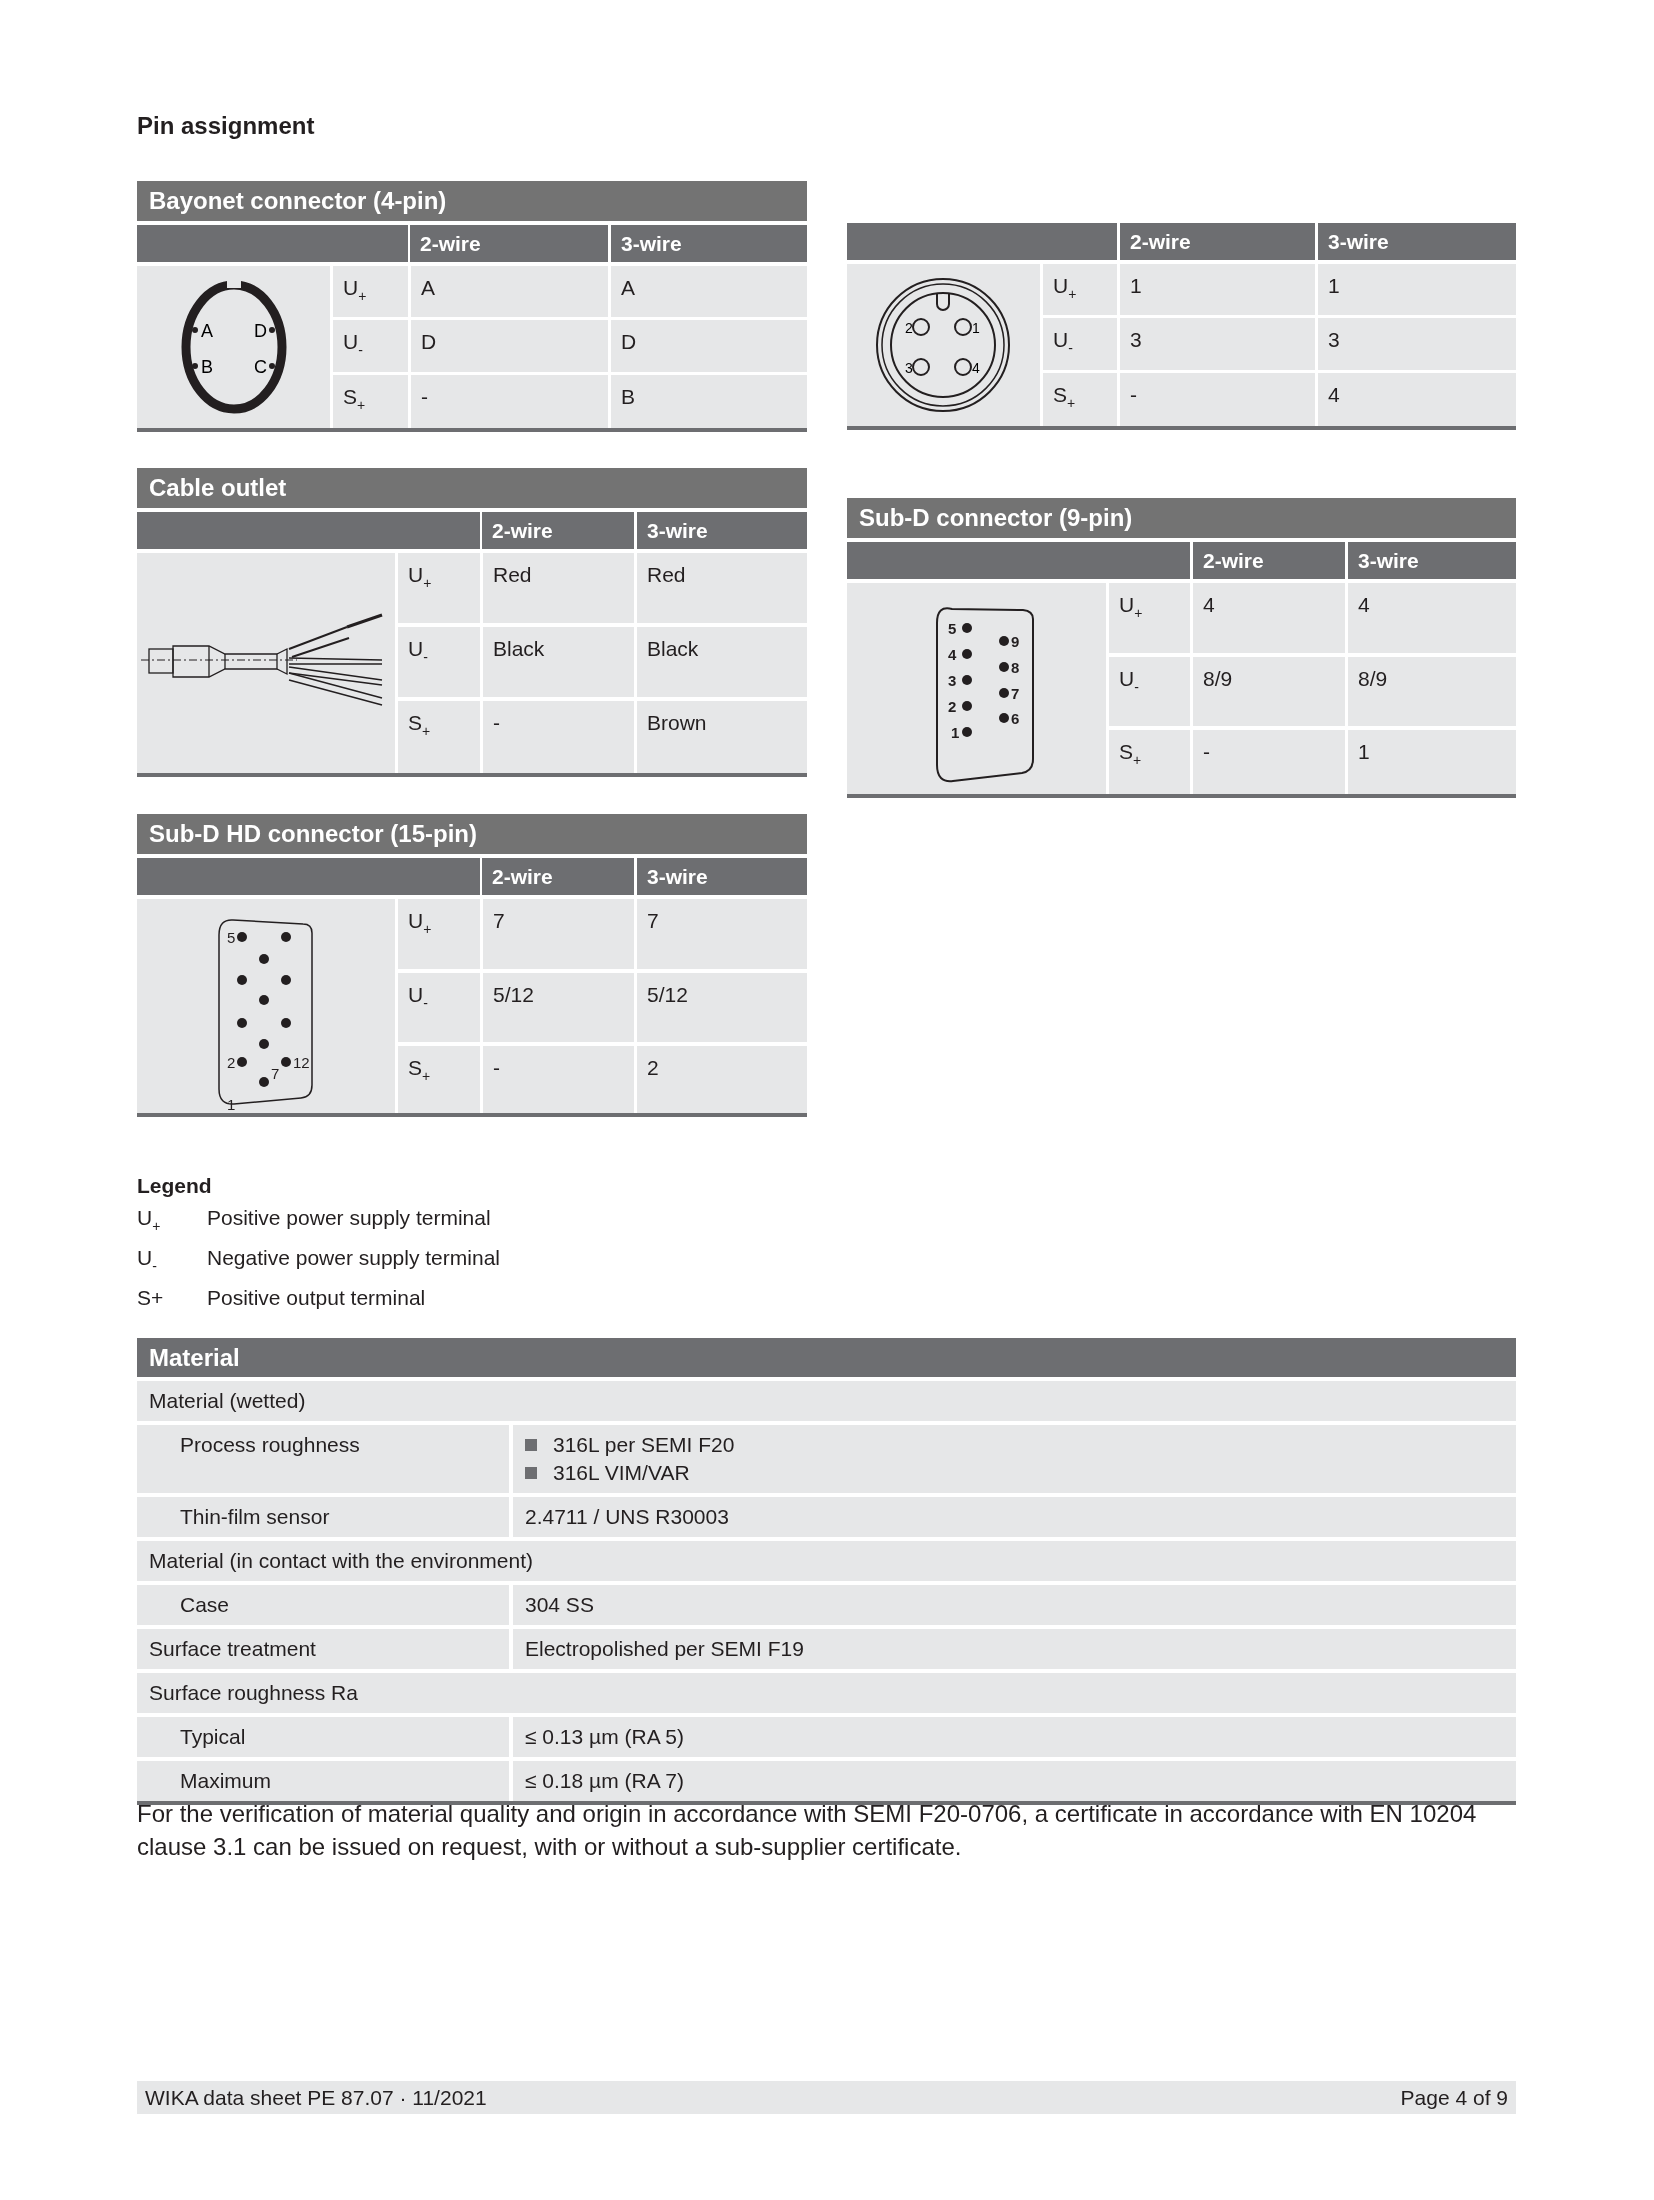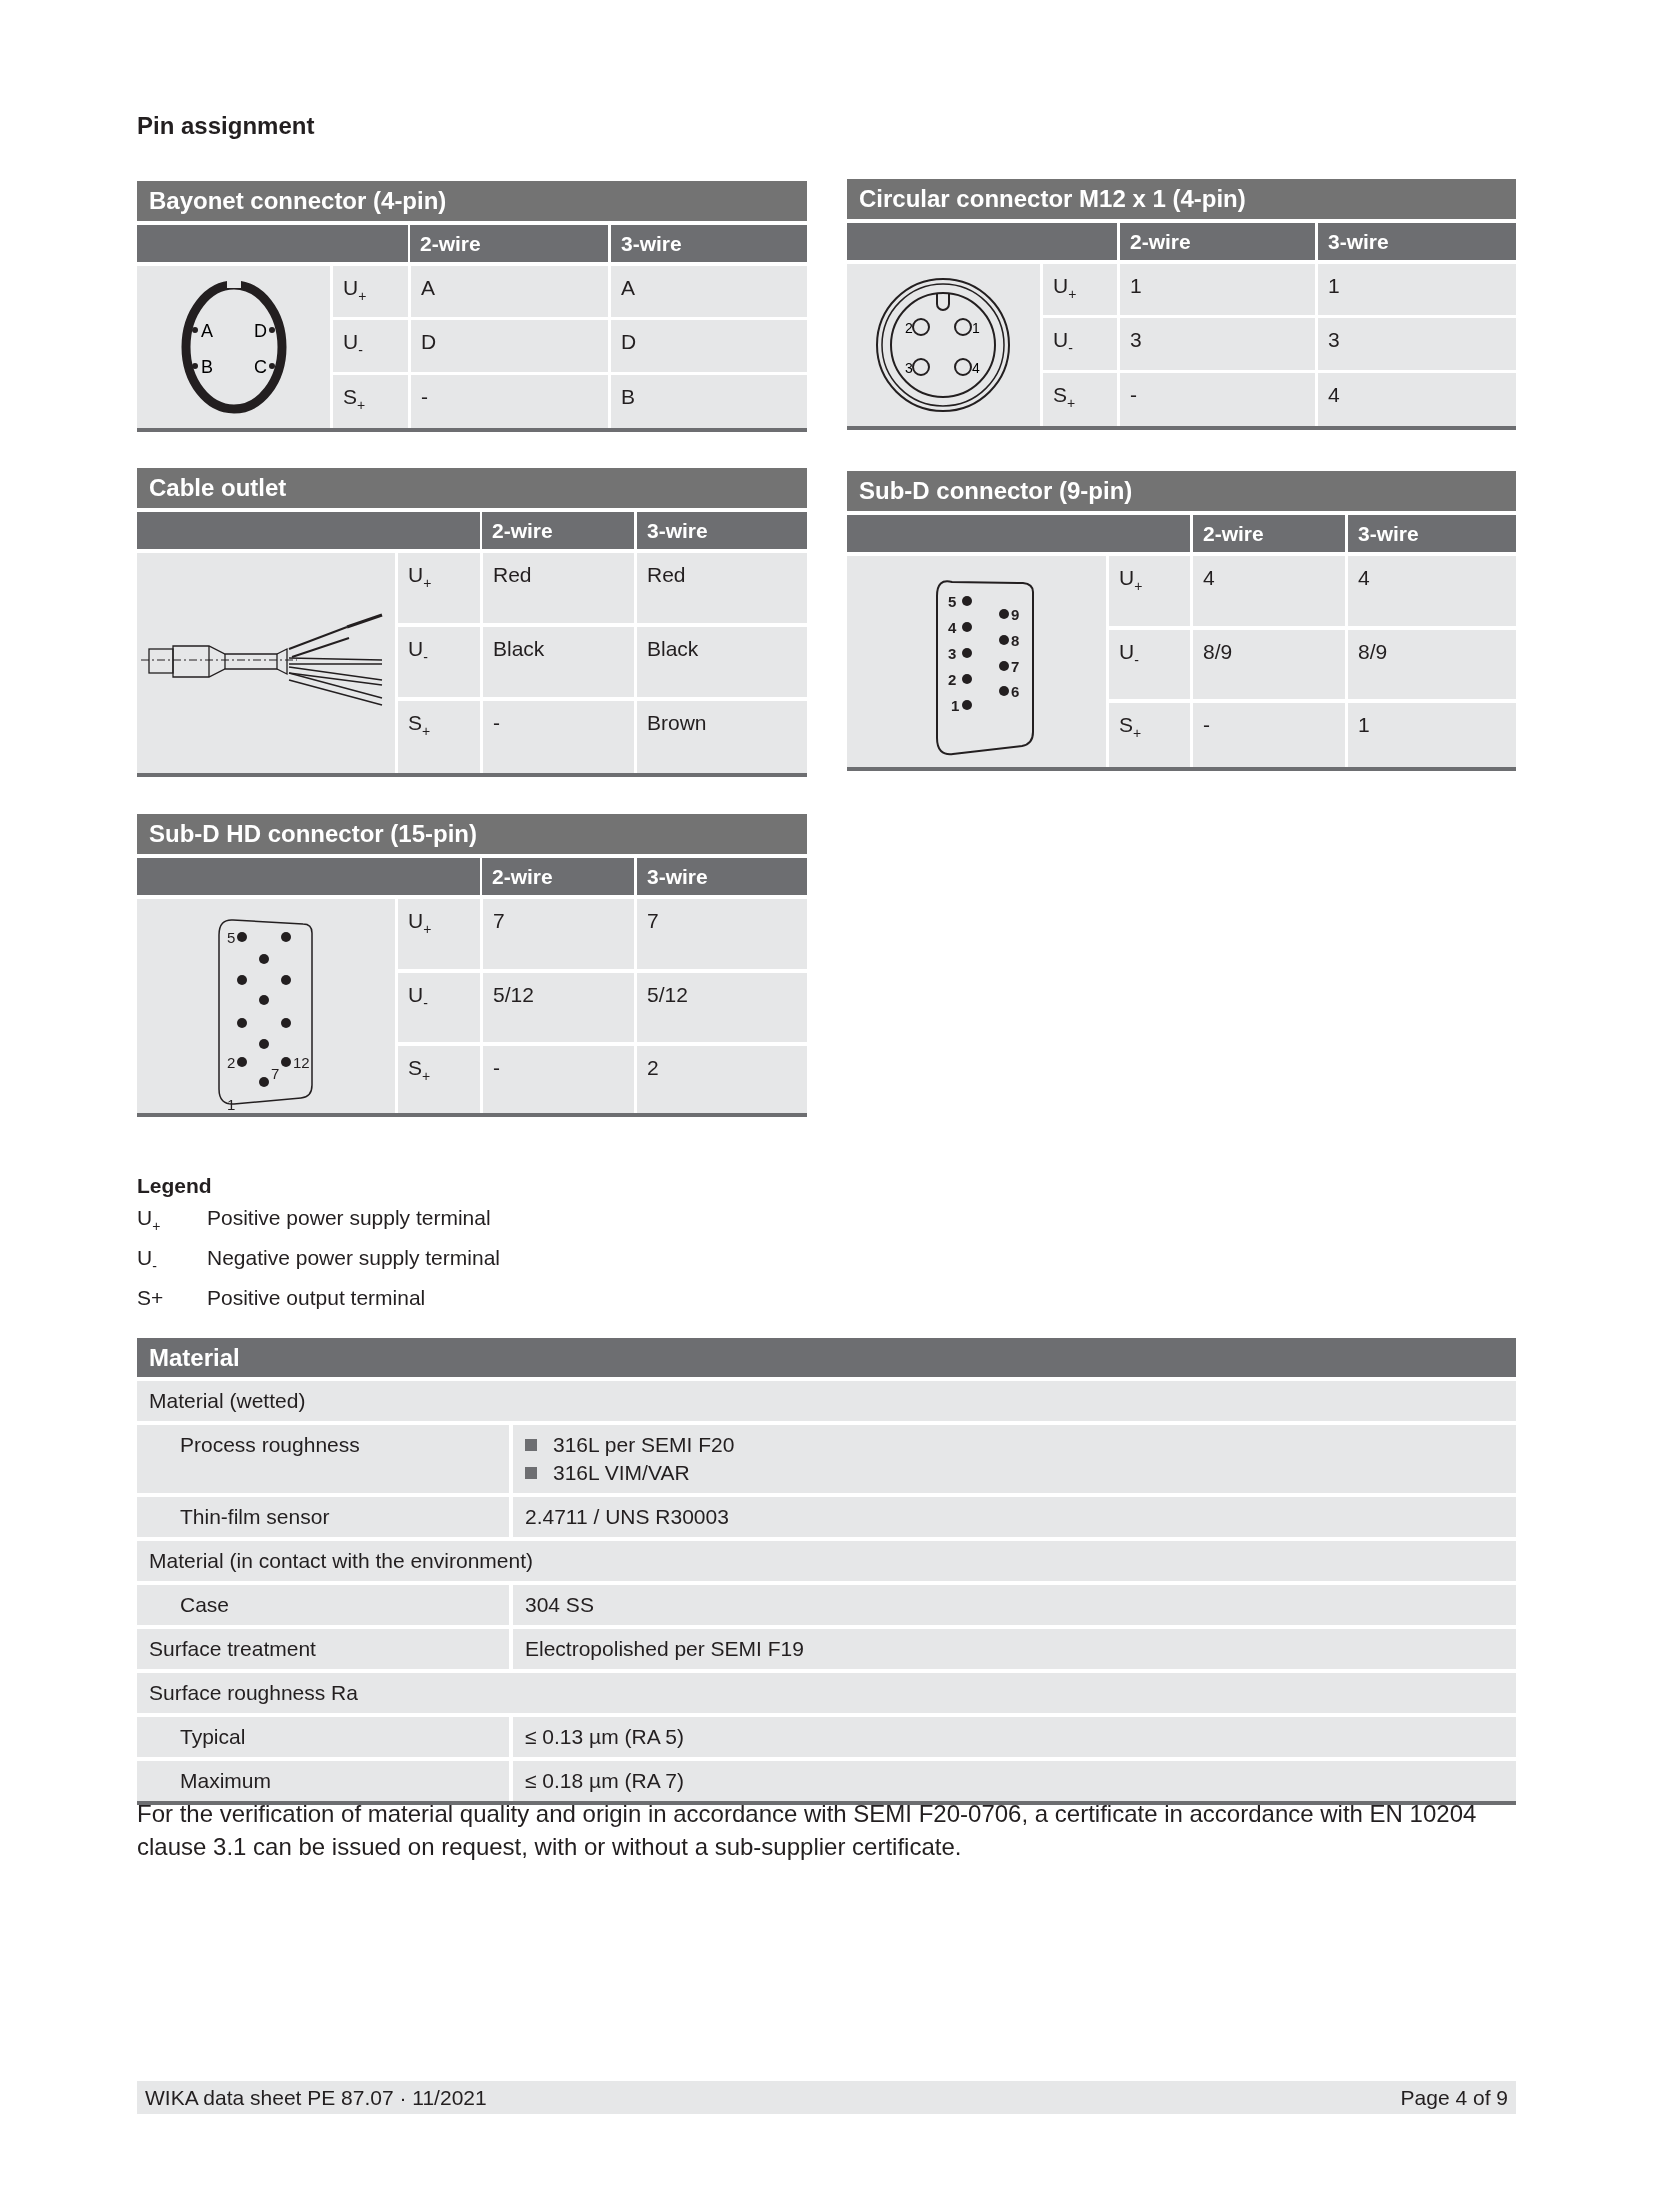--- a/index.html
+++ b/index.html
@@ -62,21 +62,20 @@
   <div class="cell sym" style="left:196px; top:139px; width:75px; height:52px;"><span>U</span><sub>-</sub></div>
   <div class="cell" style="left:274px; top:139px; width:197px; height:52px;">D</div>
   <div class="cell" style="left:474px; top:139px; width:196px; height:52px;">D</div>
   <div class="cell sym" style="left:196px; top:194px; width:75px; height:53px;"><span>S</span><sub>+</sub></div>
   <div class="cell" style="left:274px; top:194px; width:197px; height:53px;">-</div>
   <div class="cell" style="left:474px; top:194px; width:196px; height:53px;">B</div>
   <div class="bottom" style="top:247px;"></div>
 </div>
 
 <div class="tbl" style="left:847px; top:179px; width:669px; height:251px;">
-  <div class="hdr">Circular connector M12 x 1 (4-pin)</div>
   <div class="sub" style="left:0; width:270px;"></div>
   <div class="sub" style="left:273px; width:195px;">2-wire</div>
   <div class="sub" style="left:471px; width:198px;">3-wire</div>
   <div class="cell" style="left:0; top:85px; width:193px; height:162px;">
     <svg width="193" height="162" viewBox="0 0 193 162" style="position:absolute;left:0;top:0;">
       <circle cx="96" cy="81" r="66" fill="none" stroke="#231f20" stroke-width="2"></circle>
       <circle cx="96" cy="81" r="61" fill="none" stroke="#231f20" stroke-width="1.5"></circle>
       <circle cx="96" cy="81" r="52" fill="none" stroke="#231f20" stroke-width="2"></circle>
       <path d="M90 29 L90 40 A6 6 0 0 0 102 40 L102 29" fill="none" stroke="#231f20" stroke-width="2"></path>
       <circle cx="74" cy="63" r="8" fill="none" stroke="#231f20" stroke-width="2"></circle>
@@ -130,21 +129,21 @@
   <div class="cell" style="left:500px; top:85px; width:170px; height:70px;">Red</div>
   <div class="cell sym" style="left:261px; top:159px; width:82px; height:70px;"><span>U</span><sub>-</sub></div>
   <div class="cell" style="left:346px; top:159px; width:151px; height:70px;">Black</div>
   <div class="cell" style="left:500px; top:159px; width:170px; height:70px;">Black</div>
   <div class="cell sym" style="left:261px; top:233px; width:82px; height:72px;"><span>S</span><sub>+</sub></div>
   <div class="cell" style="left:346px; top:233px; width:151px; height:72px;">-</div>
   <div class="cell" style="left:500px; top:233px; width:170px; height:72px;">Brown</div>
   <div class="bottom" style="top:305px;"></div>
 </div>
 
-<div class="tbl" style="left:847px; top:471px; width:669px; height:300px;">
+<div class="tbl" style="left:847px; top:498px; width:669px; height:300px;">
   <div class="hdr">Sub-D connector (9-pin)</div>
   <div class="sub" style="left:0; width:343px;"></div>
   <div class="sub" style="left:346px; width:152px;">2-wire</div>
   <div class="sub" style="left:501px; width:168px;">3-wire</div>
   <div class="cell" style="left:0; top:85px; width:259px; height:211px;">
     <svg width="259" height="211" viewBox="0 0 259 211" style="position:absolute;left:0;top:0;">
       <path d="M105 26 Q90 22 90 40 L90 182 Q90 200 106 198 L175 190 Q186 188 186 176 L186 36 Q186 28 176 27 Z" fill="none" stroke="#231f20" stroke-width="2"></path>
       <g font-family="Liberation Sans, sans-serif" font-size="15" font-weight="bold" fill="#231f20">
         <text x="101" y="51">5</text>
           <circle cx="120" cy="45" r="5"></circle>

